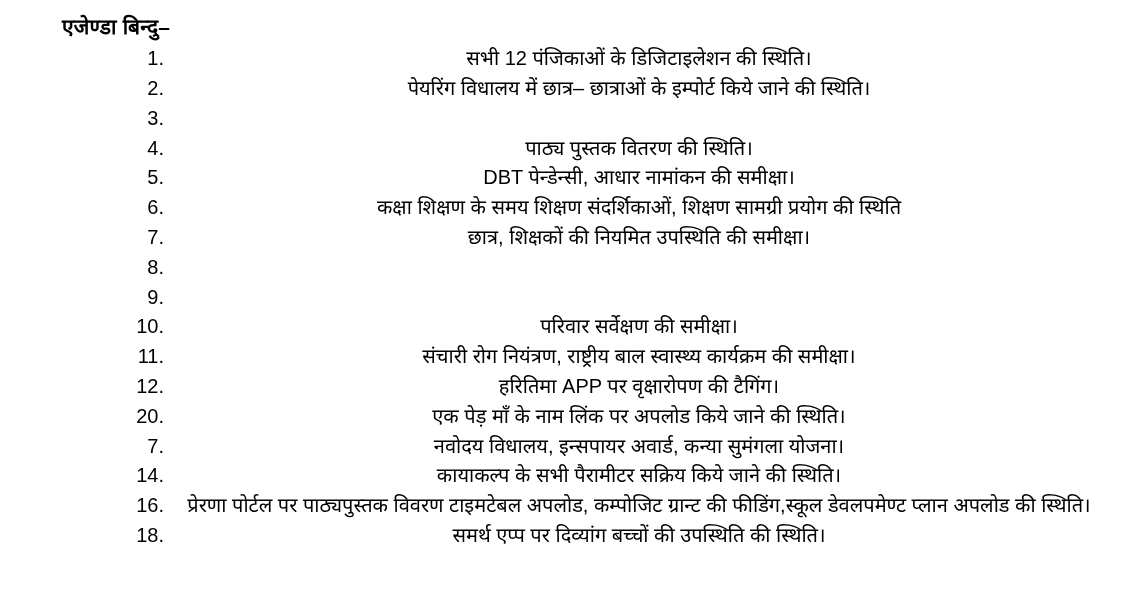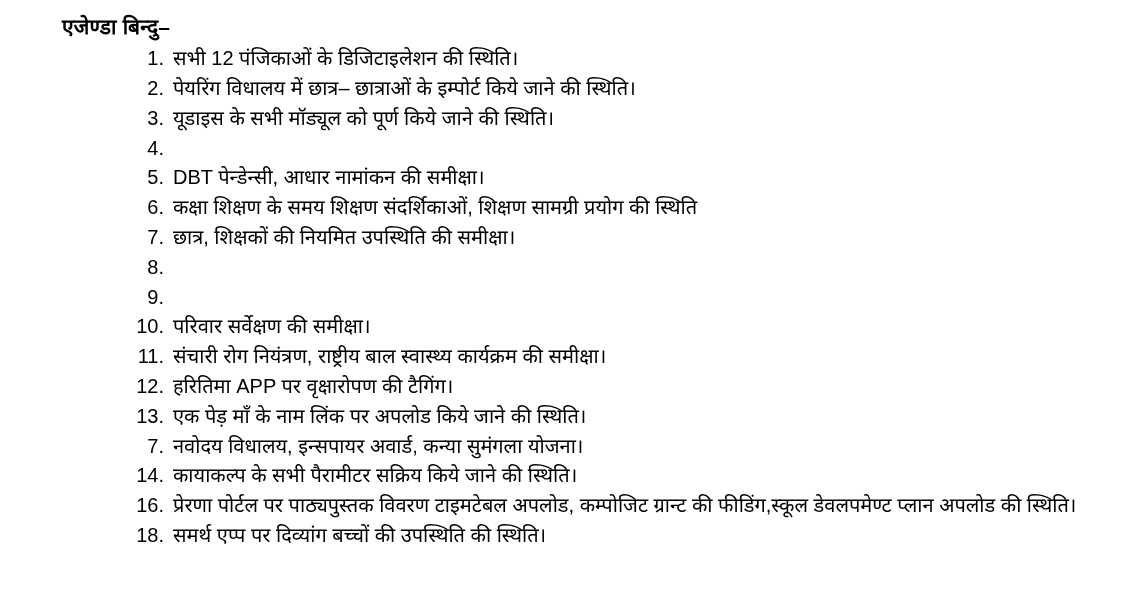--- a/index.html
+++ b/index.html
@@ -49,42 +49,43 @@
     width: 36px;
     text-align: right;
     margin-right: 9px;
     font-size: 20px;
     white-space: nowrap;
   }
   .item-text {
     flex: 1 1 auto;
     display: block;
     max-width: 985px;
+    text-align: center;
   }
 </style>
 </head>
 <body>
 
 <div class="page">
   <div class="doc-heading">एजेण्डा बिन्दु–</div>
   <ol class="agenda-list" id="agenda-list">
       <li class="agenda-item">
         <span class="item-num">1.</span>
         <span class="item-text">सभी 12 पंजिकाओं के डिजिटाइलेशन की स्थिति।</span>
       </li>
       <li class="agenda-item">
         <span class="item-num">2.</span>
         <span class="item-text">पेयरिंग विधालय में छात्र– छात्राओं के इम्पोर्ट किये जाने की स्थिति।</span>
       </li>
       <li class="agenda-item">
         <span class="item-num">3.</span>
-        <span class="item-text">यूडाइस के सभी मॉड्यूल को पूर्ण किये जाने की स्थिति।</span>
       </li>
       <li class="agenda-item">
         <span class="item-num">4.</span>
+        <span class="item-text">पाठ्य पुस्तक वितरण की स्थिति।</span>
       </li>
       <li class="agenda-item">
         <span class="item-num">5.</span>
         <span class="item-text">DBT पेन्डेन्सी, आधार नामांकन की समीक्षा।</span>
       </li>
       <li class="agenda-item">
         <span class="item-num">6.</span>
         <span class="item-text">कक्षा शिक्षण के समय शिक्षण संदर्शिकाओं, शिक्षण सामग्री प्रयोग की स्थिति</span>
       </li>
       <li class="agenda-item">
@@ -103,21 +104,21 @@
       </li>
       <li class="agenda-item">
         <span class="item-num">11.</span>
         <span class="item-text">संचारी रोग नियंत्रण, राष्ट्रीय बाल स्वास्थ्य कार्यक्रम की समीक्षा।</span>
       </li>
       <li class="agenda-item">
         <span class="item-num">12.</span>
         <span class="item-text">हरितिमा APP पर वृक्षारोपण की टैगिंग।</span>
       </li>
       <li class="agenda-item">
-        <span class="item-num">13.</span>
+        <span class="item-num">20.</span>
         <span class="item-text">एक पेड़ माँ के नाम लिंक पर अपलोड किये जाने की स्थिति।</span>
       </li>
       <li class="agenda-item">
         <span class="item-num">7.</span>
         <span class="item-text">नवोदय विधालय, इन्सपायर अवार्ड, कन्या सुमंगला योजना।</span>
       </li>
       <li class="agenda-item">
         <span class="item-num">14.</span>
         <span class="item-text">कायाकल्प के सभी पैरामीटर सक्रिय किये जाने की स्थिति।</span>
       </li>

